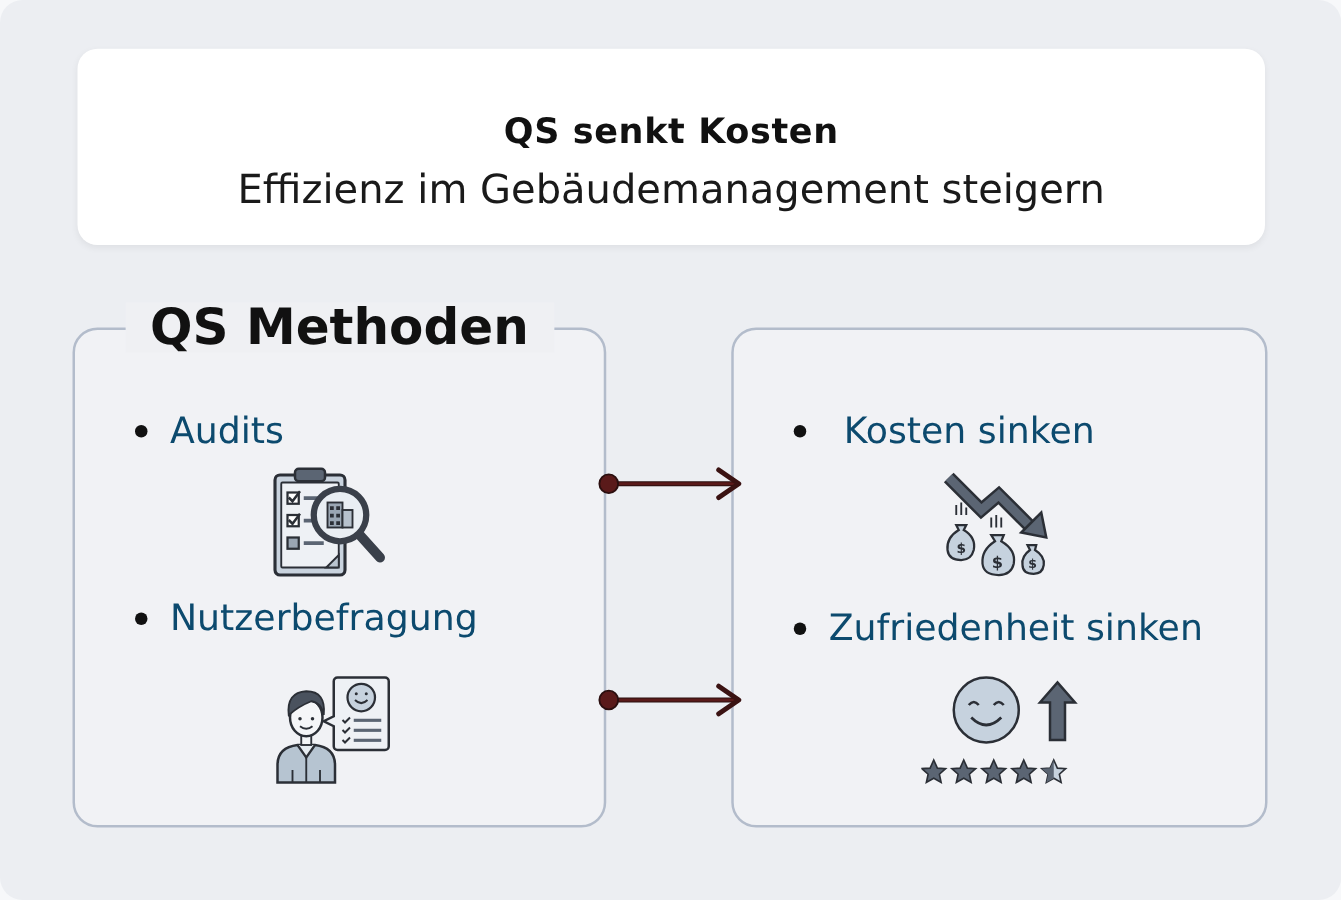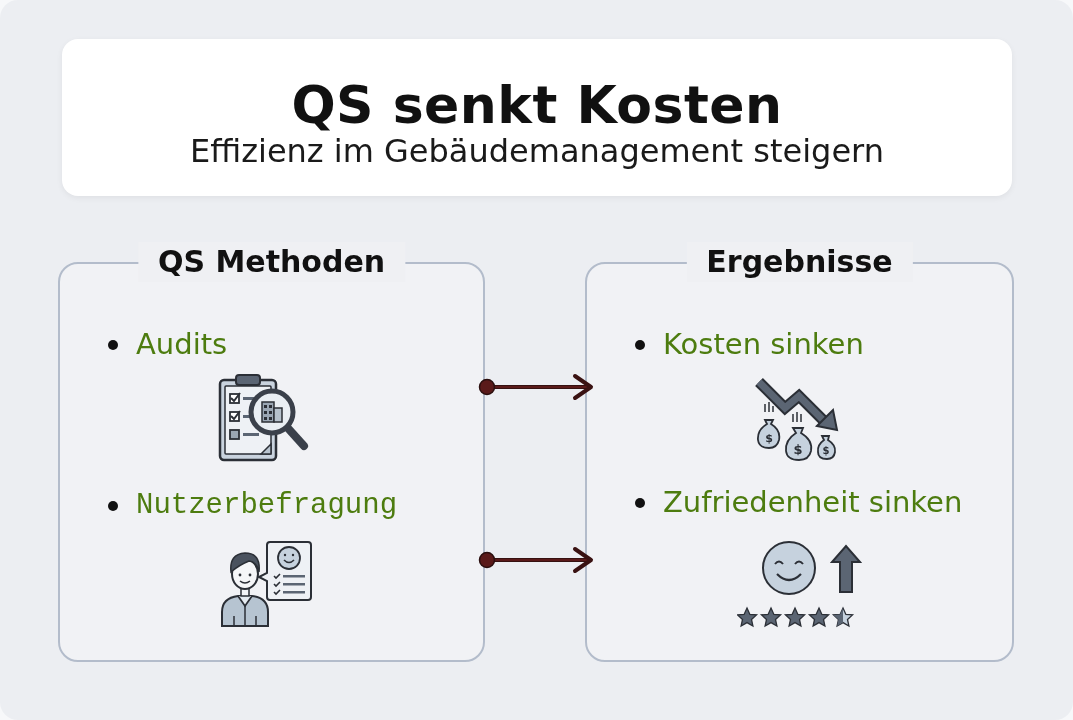--- a/index.html
+++ b/index.html
@@ -15,45 +15,45 @@
     border-radius: 18px;
   }
   .header-card {
     position: absolute; left: 62px; top: 39px; width: 950px; height: 157px;
     background: #ffffff; border-radius: 16px;
     box-shadow: 0 2px 6px rgba(0,0,0,0.06);
     text-align: center;
   }
   .header-title {
     position: absolute; left: 0; right: 0; top: 66px;
-    font-size: 52px; font-weight: bold; color: #111;
+    font-size: 28px; font-weight: bold; color: #111;
     letter-spacing: 0.5px;
     line-height: 1; transform: translateY(-50%);
   }
   .header-subtitle {
     position: absolute; left: 0; right: 0; top: 112px;
     font-size: 32px; color: #1a1a1a;
     line-height: 1; transform: translateY(-50%);
   }
   .panel {
     position: absolute; top: 262px; width: 427px; height: 400px;
     border: 2.5px solid #b3bccb; border-radius: 20px;
     box-sizing: border-box;
     background: #f1f2f5;
   }
   .panel.left { left: 58px; }
   .panel.right { left: 585px; width: 429px; }
   .panel-title {
     position: absolute; top: -22px; left: 50%; transform: translateX(-50%);
     background: #eff0f3; padding: 0 20px;
-    font-size: 30px; font-weight: bold; color: #111; white-space: nowrap;
+    font-size: 40px; font-weight: bold; color: #111; white-space: nowrap;
     line-height: 40px;
   }
   .bullet {
-    position: absolute; font-size: 29px; color: #4d7c0f; white-space: nowrap;
+    position: absolute; font-size: 29px; color: #0c4a6e; white-space: nowrap;
     display: flex; align-items: center; line-height: 1;
   }
   .dot { width: 10px; height: 10px; border-radius: 50%; background: #111; margin-right: 18px; display: inline-block; }
   .icon { position: absolute; }
   .arrow { position: absolute; }
 </style>
 </head>
 <body>
 
 <div class="canvas">
@@ -89,21 +89,21 @@
       <rect x="46" y="30" width="12" height="20" fill="#9aa6b3" stroke="#2b2f36" stroke-width="1.5"></rect>
       <rect x="58" y="36" width="8" height="14" fill="#b6c1cc" stroke="#2b2f36" stroke-width="1.5"></rect>
       <rect x="48" y="33" width="3" height="3" fill="#2b2f36"></rect>
         <rect x="53" y="33" width="3" height="3" fill="#2b2f36"></rect>
       <rect x="48" y="39" width="3" height="3" fill="#2b2f36"></rect>
         <rect x="53" y="39" width="3" height="3" fill="#2b2f36"></rect>
       <rect x="48" y="45" width="3" height="3" fill="#2b2f36"></rect>
         <rect x="53" y="45" width="3" height="3" fill="#2b2f36"></rect>
     </svg>
 
-    <div class="bullet" style="left:48px; top:227px;font-family:Liberation Mono, monospace;">
+    <div class="bullet" style="left:48px; top:216px;">
       <span class="dot"></span>
       <span>Nutzerbefragung</span>
     </div>
 
     <svg class="icon" style="left:154px; top:274px;" width="100" height="90" viewBox="0 0 100 90">
       <path d="M56 4 h38 a3 3 0 0 1 3 3 v52 a3 3 0 0 1 -3 3 h-38 a3 3 0 0 1 -3 -3 v-16 l-8 -4 l8 -4 v-28 a3 3 0 0 1 3 -3 z" fill="#eef1f5" stroke="#2b2f36" stroke-width="2"></path>
       <circle cx="75" cy="20" r="11" fill="#c6d2de" stroke="#2b2f36" stroke-width="1.8"></circle>
       <path d="M70 22 q5 5 10 0" fill="none" stroke="#2b2f36" stroke-width="1.6"></path>
       <circle cx="71" cy="17" r="1.2" fill="#2b2f36"></circle>
         <circle cx="79" cy="17" r="1.2" fill="#2b2f36"></circle>
@@ -119,23 +119,22 @@
       <rect x="27" y="48" width="8" height="10" fill="#f3f5f7" stroke="#2b2f36" stroke-width="1.5"></rect>
       <ellipse cx="31" cy="36" rx="13" ry="15" fill="#f5f6f8" stroke="#2b2f36" stroke-width="2"></ellipse>
       <path d="M17 34 q-2 -18 14 -19 q16 0 14 19 q-2 -10 -10 -11 q-10 4 -18 11 z" fill="#4a525e" stroke="#2b2f36" stroke-width="1.5"></path>
       <circle cx="26" cy="37" r="1.4" fill="#2b2f36"></circle>
         <circle cx="36" cy="37" r="1.4" fill="#2b2f36"></circle>
       <path d="M26 43 q5 4 10 0" fill="none" stroke="#2b2f36" stroke-width="1.5"></path>
     </svg>
   </div>
 
   <div class="panel right">
-    <div class="panel-title">Ergebnisse</div>
 
-    <div class="bullet" style="left:48px; top:66px;">
+    <div class="bullet" style="left:48px; top:66px;gap:12px;">
       <span class="dot"></span>
       <span>Kosten sinken</span>
     </div>
 
     <svg class="icon" style="left:168px; top:110px;" width="94" height="88" viewBox="0 0 94 88">
       <path d="M4 8 L30 34 L44 22 L70 48" fill="none" stroke="#2b2f36" stroke-width="11" stroke-linejoin="miter"></path>
       <path d="M4 8 L30 34 L44 22 L70 48" fill="none" stroke="#5b6573" stroke-width="7" stroke-linejoin="miter"></path>
       <path d="M62 52 L82 56 L78 36 Z" fill="#5b6573" stroke="#2b2f36" stroke-width="2"></path>
       <g stroke="#2b2f36" stroke-width="1.5" fill="none">
         <line x1="10" y1="30" x2="10" y2="38"></line>

